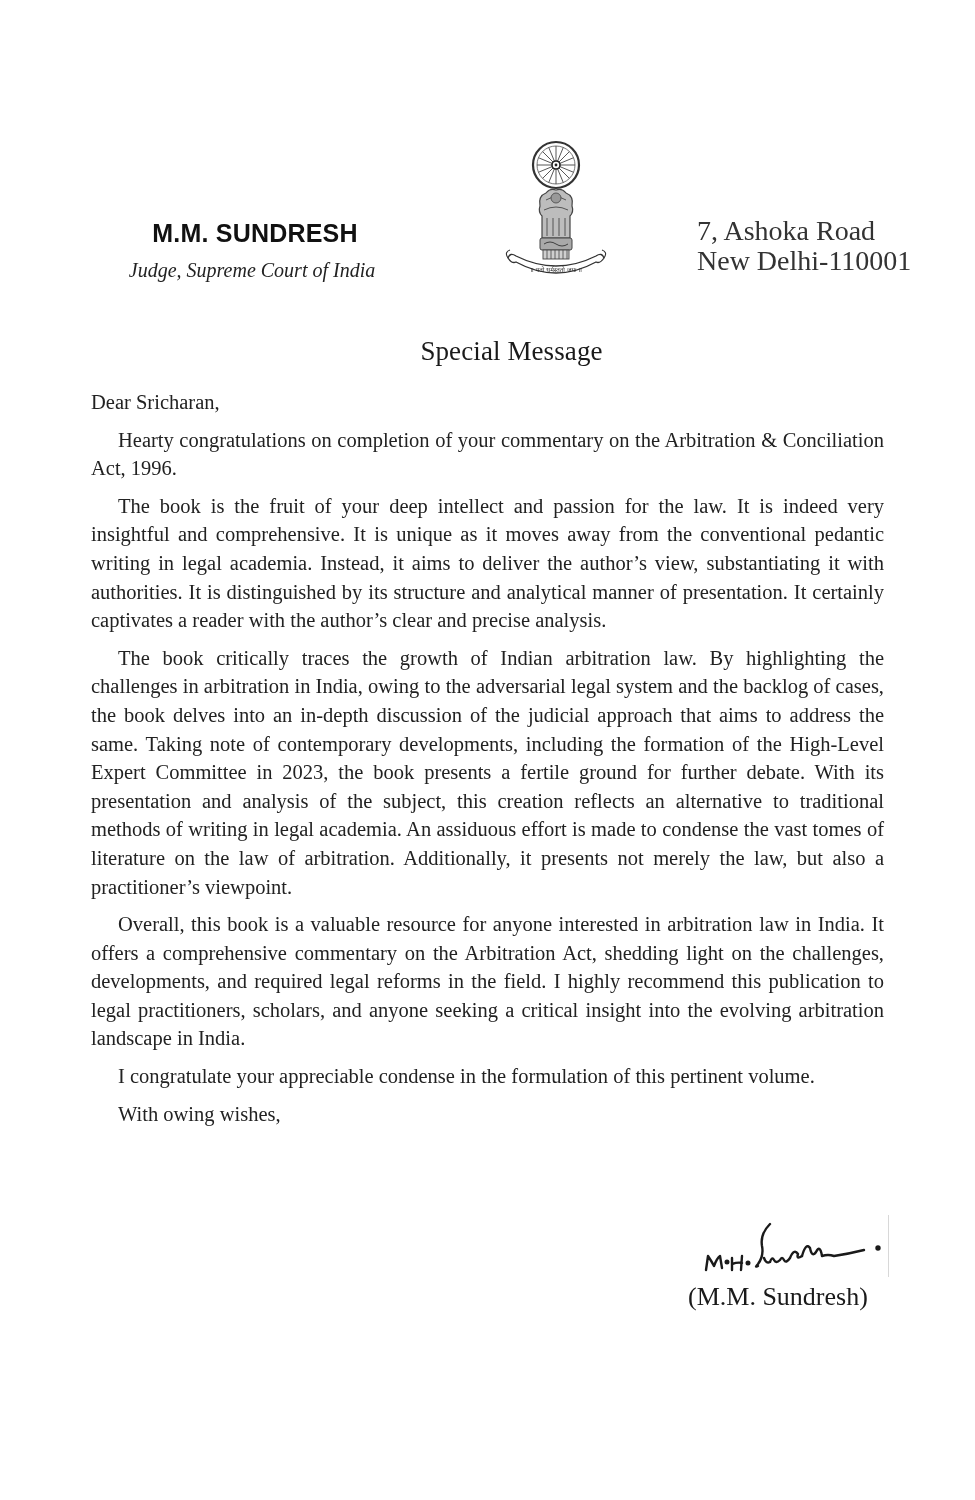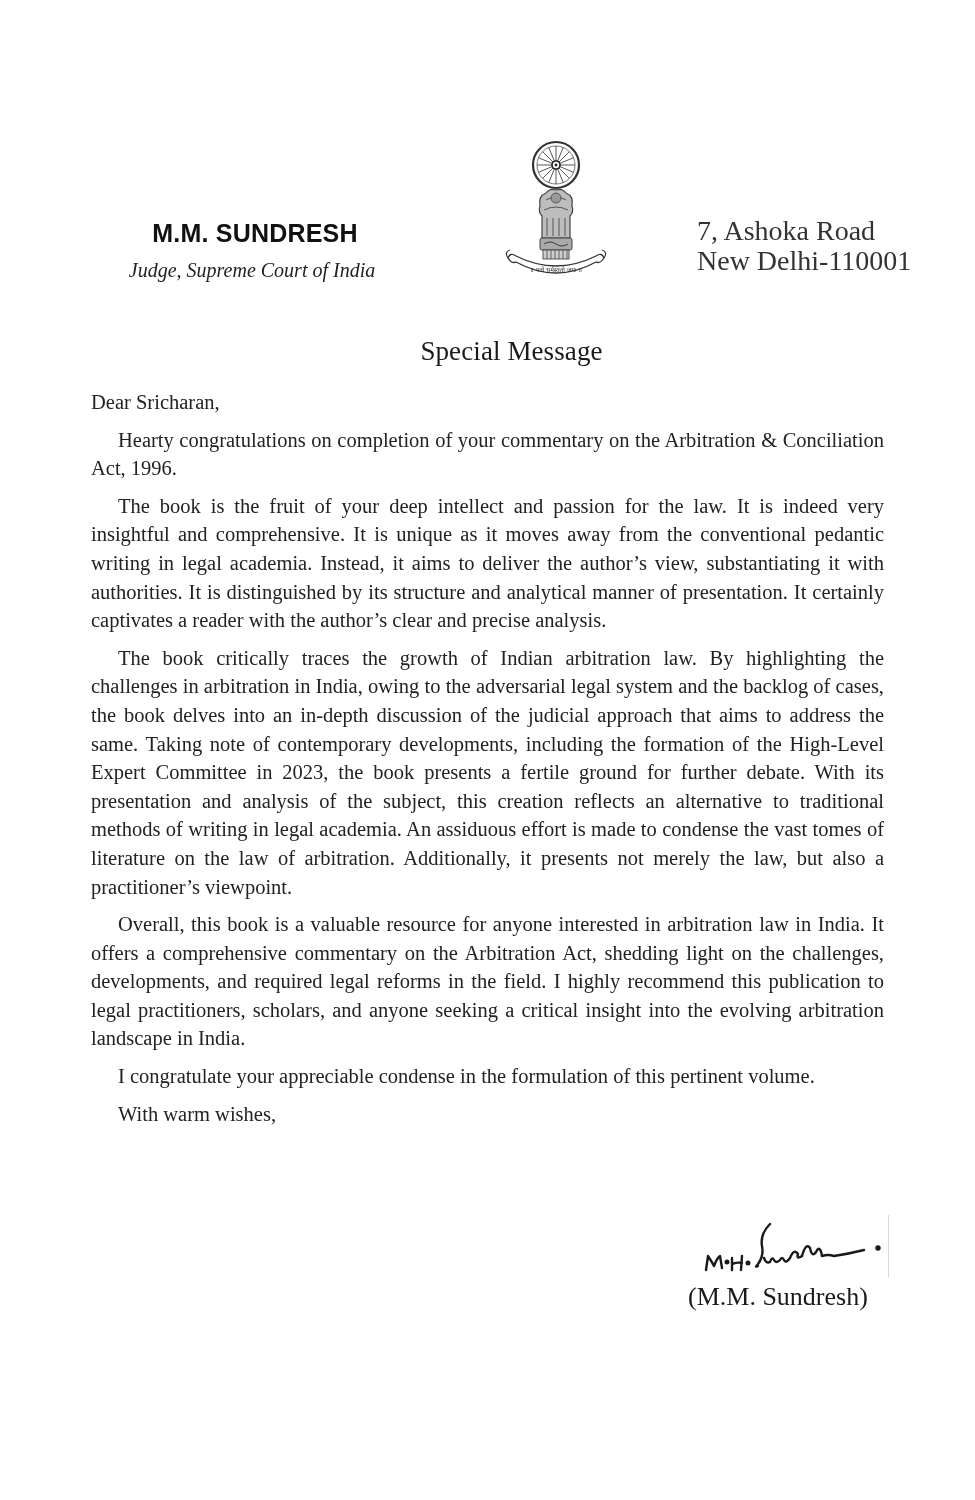--- a/index.html
+++ b/index.html
@@ -190,21 +190,21 @@
 
   <div class="heading">Special Message</div>
 
   <div class="letter">
     <p class="salutation">Dear Sricharan,</p>
     <p class="para">Hearty congratulations on completion of your commentary on the Arbitration &amp; Conciliation Act, 1996.</p>
     <p class="para">The book is the fruit of your deep intellect and passion for the law. It is indeed very insightful and comprehensive. It is unique as it moves away from the conventional pedantic writing in legal academia. Instead, it aims to deliver the author’s view, substantiating it with authorities. It is distinguished by its structure and analytical manner of presentation. It certainly captivates a reader with the author’s clear and precise analysis.</p>
     <p class="para">The book critically traces the growth of Indian arbitration law. By highlighting the challenges in arbitration in India, owing to the adversarial legal system and the backlog of cases, the book delves into an in-depth discussion of the judicial approach that aims to address the same. Taking note of contemporary developments, including the formation of the High-Level Expert Committee in 2023, the book presents a fertile ground for further debate. With its presentation and analysis of the subject, this creation reflects an alternative to traditional methods of writing in legal academia. An assiduous effort is made to condense the vast tomes of literature on the law of arbitration. Additionally, it presents not merely the law, but also a practitioner’s viewpoint.</p>
     <p class="para">Overall, this book is a valuable resource for anyone interested in arbitration law in India. It offers a comprehensive commentary on the Arbitration Act, shedding light on the challenges, developments, and required legal reforms in the field. I highly recommend this publication to legal practitioners, scholars, and anyone seeking a critical insight into the evolving arbitration landscape in India.</p>
     <p class="para">I congratulate your appreciable condense in the formulation of this pertinent volume.</p>
-    <p class="closing">With warm wishes,</p>
+    <p class="closing">With owing wishes,</p>
   </div>
 
   <div class="signature-block">
     <svg class="sig-mark" viewBox="0 0 190 60" xmlns="http://www.w3.org/2000/svg">
       <g fill="none" stroke="#1a1a1a" stroke-width="2.4" stroke-linecap="round" stroke-linejoin="round">
 
         <path d="M8 52 L10 38 Q14 44 16 48 Q19 40 22 38 L24 50"></path>
         <circle cx="29" cy="44" r="1.3" fill="#1a1a1a"></circle>
 
         <path d="M34 40 L34 52 M34 46 Q40 44 44 45 M44 38 L43 52"></path>

